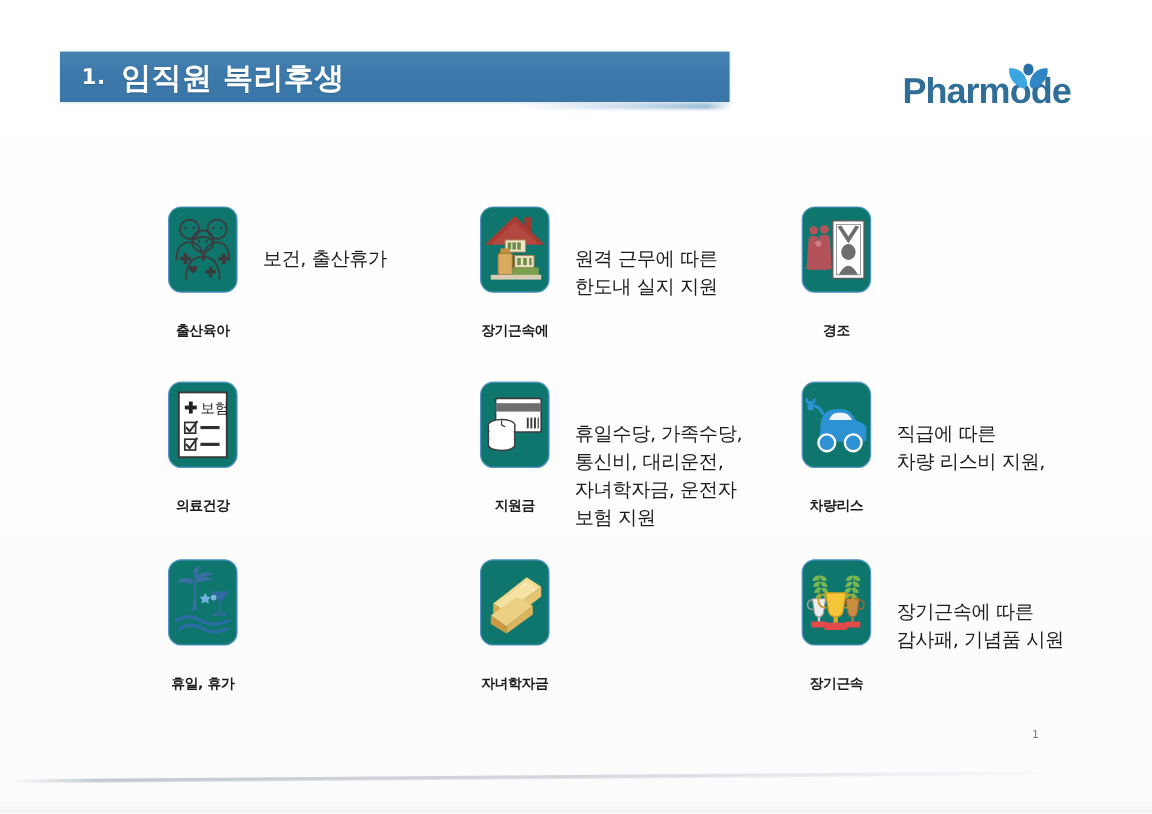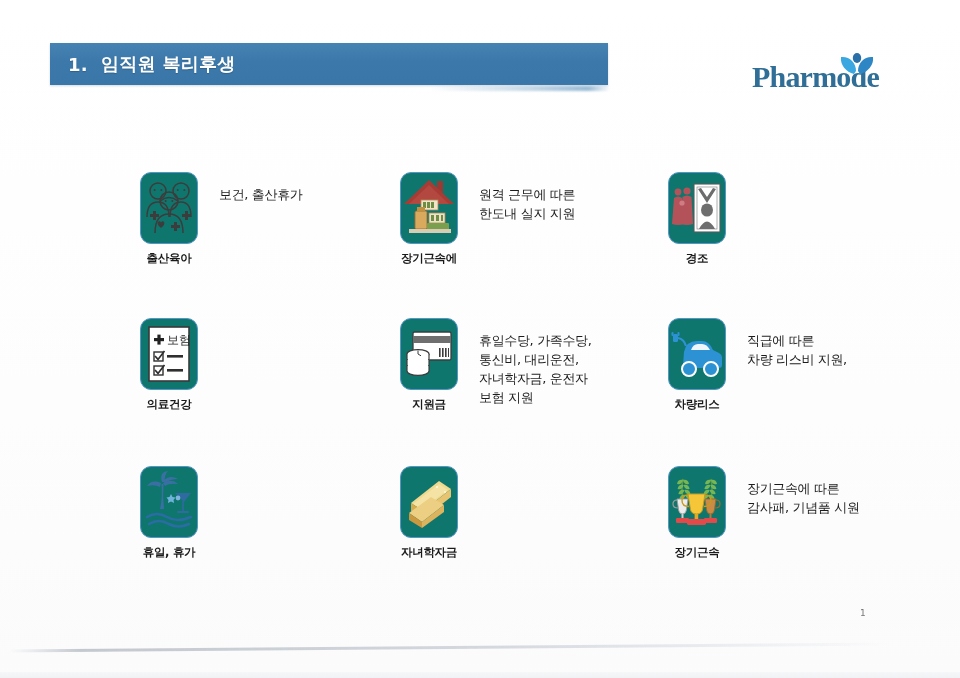--- a/index.html
+++ b/index.html
@@ -44,21 +44,21 @@
     padding-left: 18px;
     gap: 13px;
   }
   .banner-num, .banner-title {
     color: #ffffff;
     font-weight: bold;
     letter-spacing: 0.3px;
     text-shadow: 0 1px 1px rgba(0,0,0,0.18);
   }
   .banner-num { font-size: 18px; }
-  .banner-title { font-size: 18px; }
+  .banner-title { font-size: 25px; }
 
   
   .banner-smear {
     position: absolute;
     left: 430px;
     top: 86px;
     width: 180px;
     height: 5px;
     background: linear-gradient(90deg, rgba(180,205,225,0) 0%, rgba(150,185,212,0.55) 55%, rgba(120,165,200,0.75) 88%, rgba(170,200,222,0) 100%);
     filter: blur(1.2px);
@@ -73,21 +73,21 @@
     height: 44px;
   }
   .logo-text {
     position: absolute;
     left: 0;
     top: 8px;
     font-size: 30px;
     font-weight: bold;
     letter-spacing: -0.8px;
     color: #2f6e96;
-    font-family: Liberation Serif, serif;
+    font-family: Liberation Sans, sans-serif;
   }
   .logo-mark {
     position: absolute;
     left: 85px;
     top: 0px;
   }
 
   
   .grid {
     position: absolute;
@@ -113,32 +113,32 @@
     height: 72px;
     border: 1.4px solid #5596c8;
     border-radius: 11px;
     background: #0f766e;
     position: relative;
     overflow: hidden;
     box-sizing: border-box;
   }
   .icon-box svg { display: block; }
   .item-label {
-    margin-top: 7px;
+    margin-top: 24px;
     text-align: center;
     width: 58px;
     font-size: 11.5px;
     font-weight: bold;
     color: #1a1a1a;
     letter-spacing: -0.3px;
   }
   .item-desc {
     margin-left: 19px;
-    margin-top: 14px;
-    font-size: 13px;
+    margin-top: 32px;
+    font-size: 16px;
     line-height: 1.45;
     color: #1c1c1c;
     letter-spacing: -0.35px;
     white-space: pre-line;
   }
 
   
   .r1 { top: 172px; }
   .r2 { top: 318px; }
   .r3 { top: 466px; }

